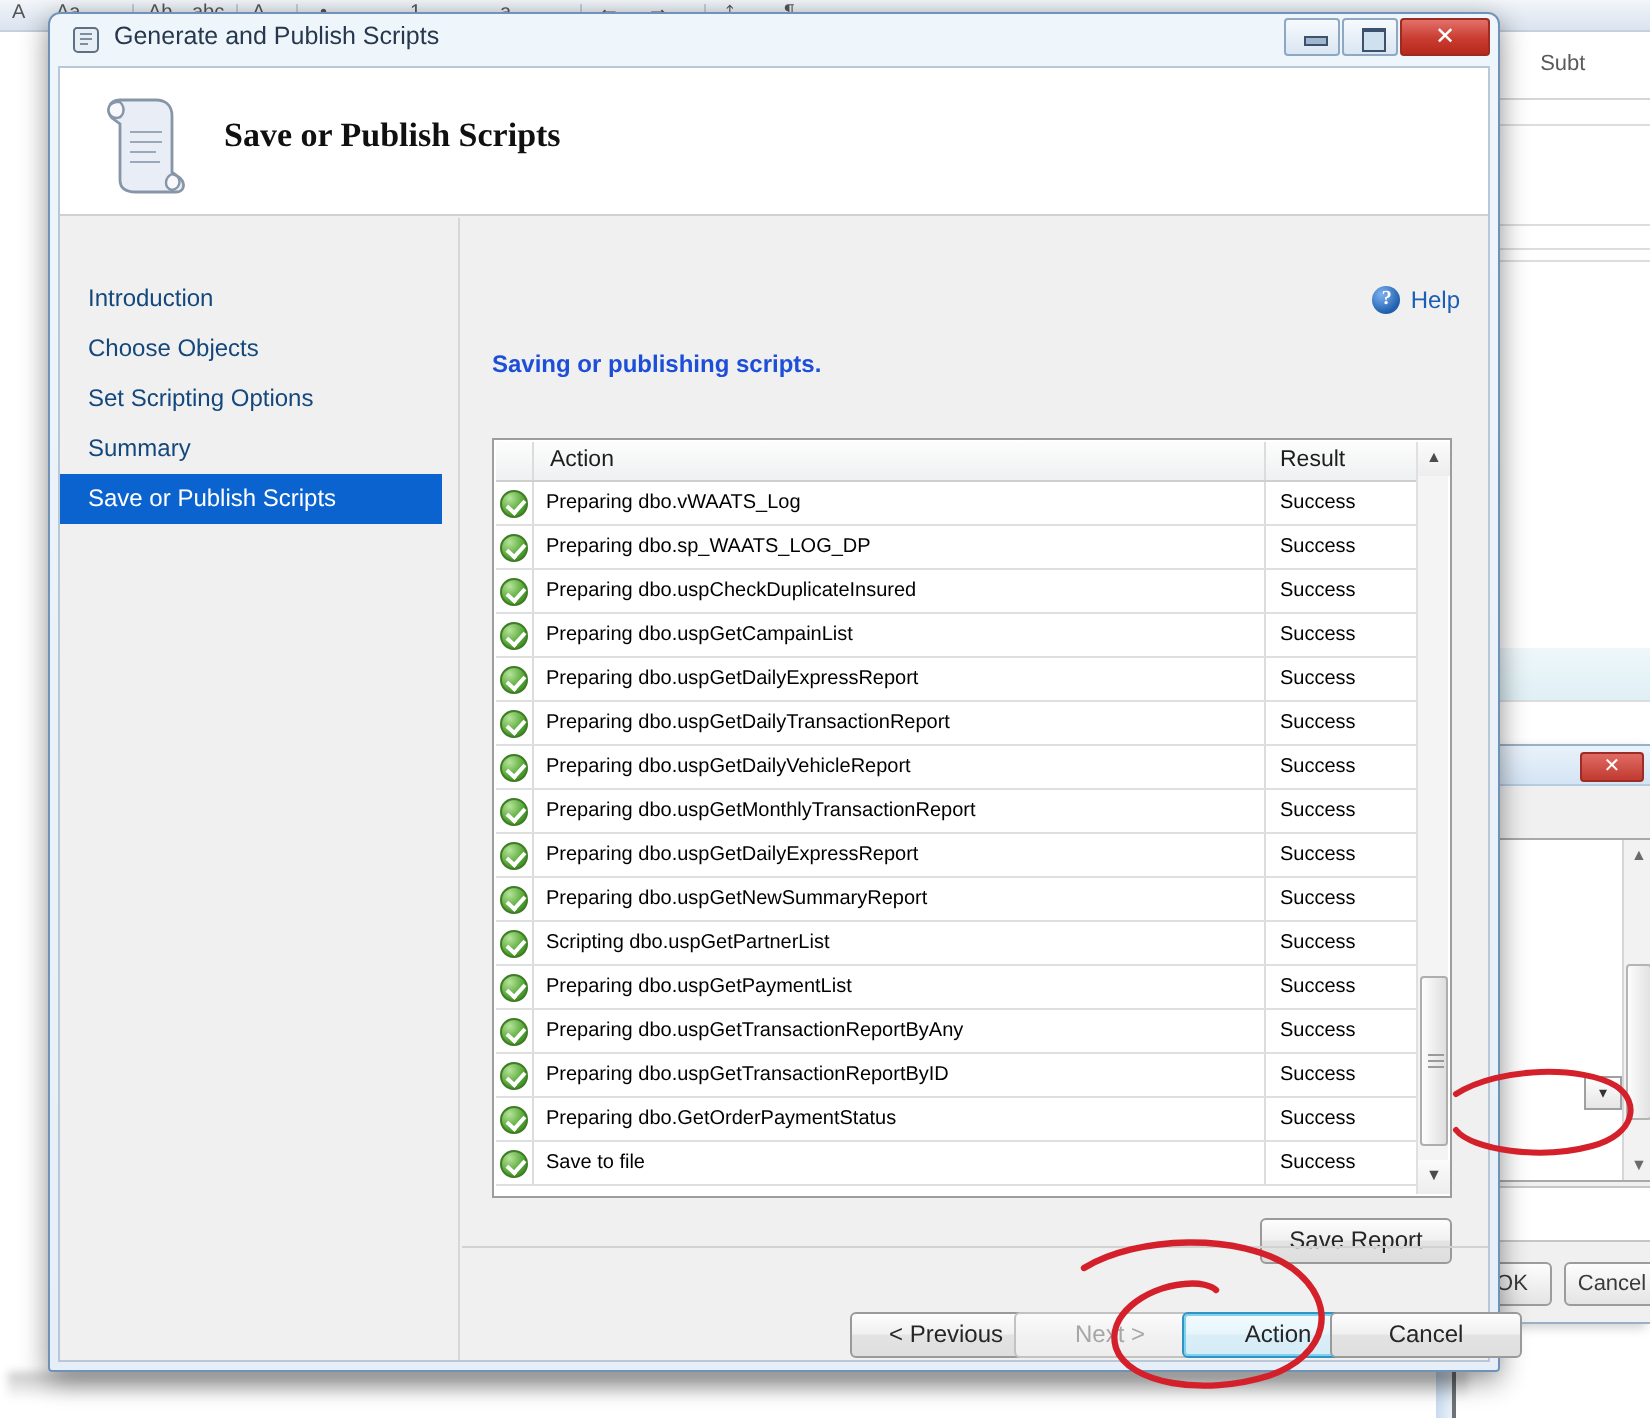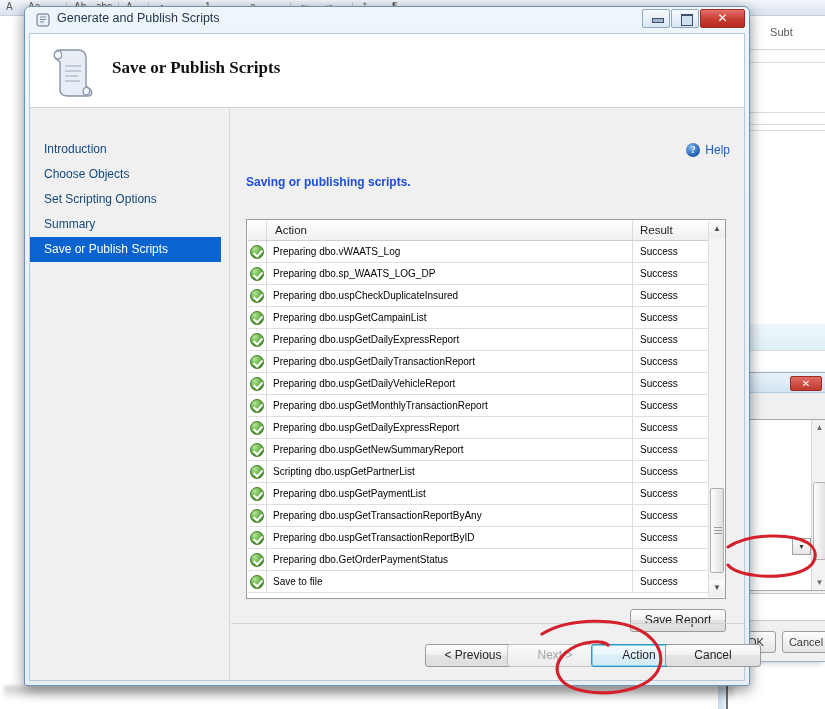--- a/index.html
+++ b/index.html
@@ -301,21 +301,21 @@
     position: absolute; right: 18px; top: 500px; width: 96px; height: 23px;
   }
 
   .footer-sep {
     position: absolute; left: 0; right: 0; bottom: 56px; height: 1px; background: #d2d2d2;
   }
   .footer {
     position: absolute; left: 201px; right: 0; bottom: 0; height: 56px;
   }
   .footer .btn {
-    position: absolute; top: 20px; width: 96px; height: 23px;
+    position: absolute; top: 32px; width: 96px; height: 23px;
   }
   .b-prev   { left: 194px; }
   .b-next   { left: 276px; }
   .b-finish { left: 360px; }
   .b-cancel { left: 434px; }
 
   
   .annot { position: absolute; pointer-events: none; }
 
   .shadow-strip {

